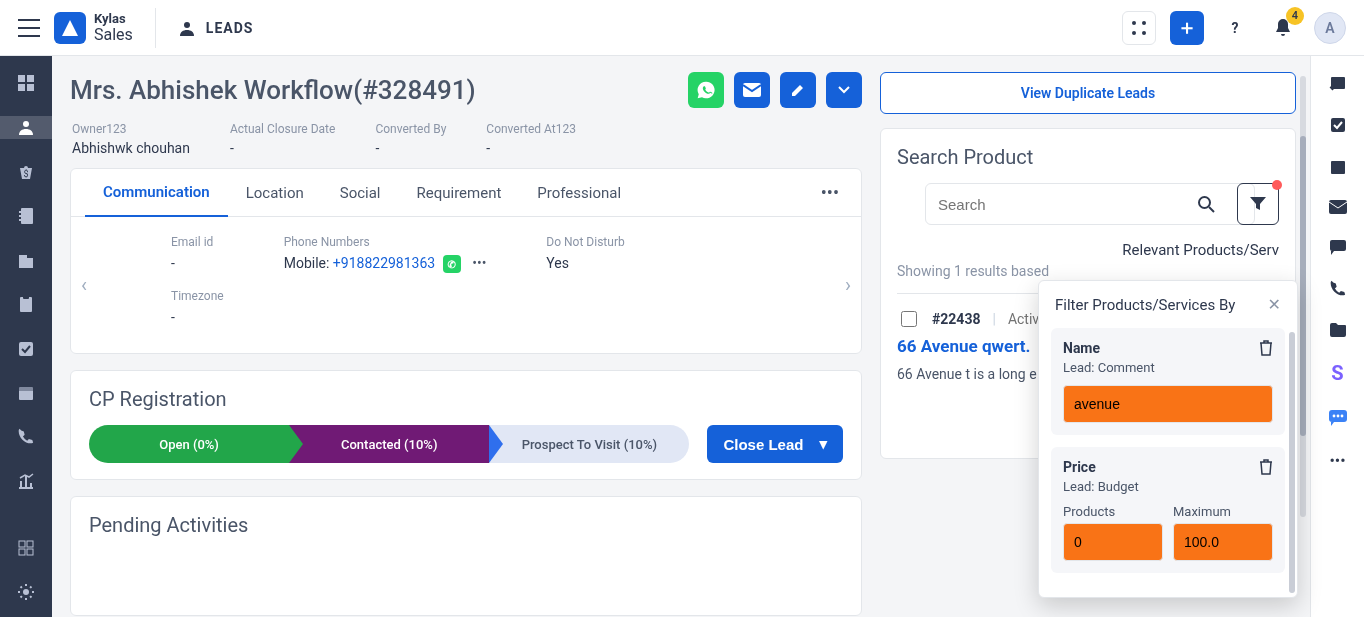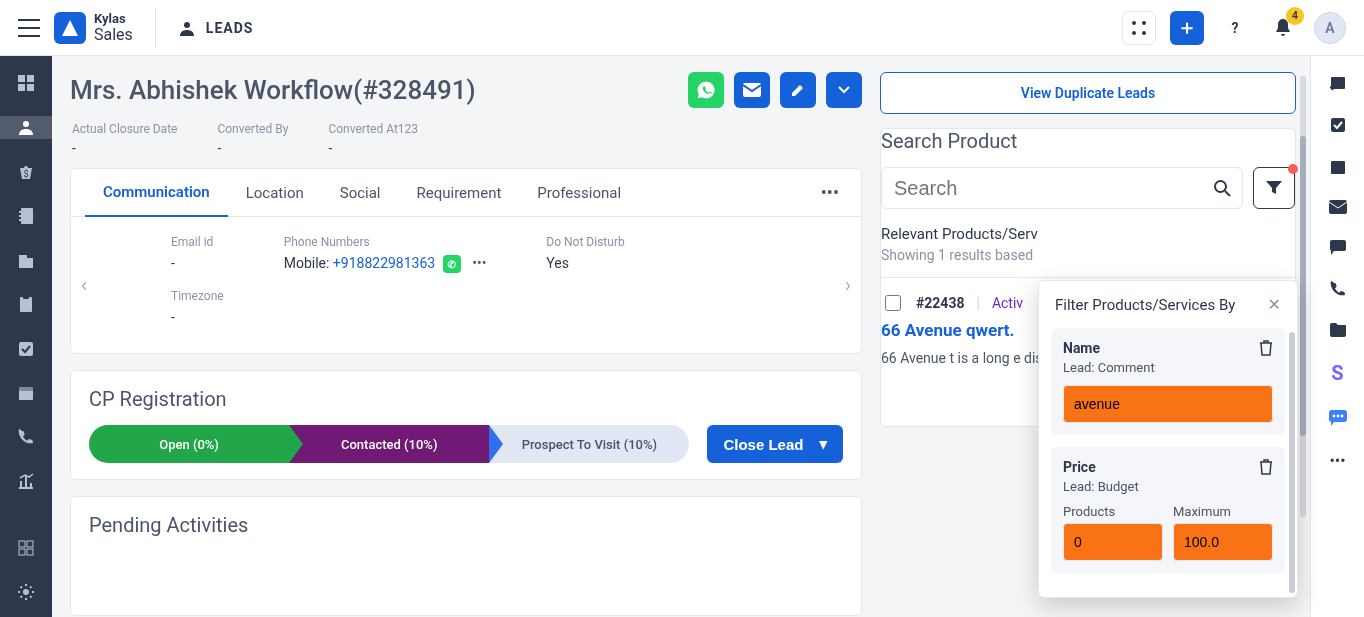--- a/index.html
+++ b/index.html
@@ -97,36 +97,36 @@
   .stage.blue::after{border-left:14px solid #2f6fed;}
   .stage.gray{border-top-right-radius:19px;border-bottom-right-radius:19px;}
   .close-lead{display:flex;align-items:center;gap:10px;background:var(--blue);color:#fff;border:none;border-radius:6px;height:38px;padding:0 16px;font-size:15px;font-weight:600;cursor:pointer;}
   .close-lead .dd{margin-left:6px;}
   
   
   .pending-card{margin-top:16px;padding:16px 18px;min-height:120px;}
   
   
   .view-dup{display:block;border:1px solid var(--blue);color:var(--blue);background:#fff;border-radius:6px;padding:12px;text-align:center;font-weight:600;cursor:pointer;margin-bottom:14px;}
-  .search-card{}
+  .search-card{padding:16px;}
   .sp-title{font-size:20px;color:#4a5568;margin-bottom:14px;}
   .search-row{display:flex;gap:10px;margin-bottom:16px;}
   .search-box{flex:1;position:relative;}
-  .search-box input{width:100%;height:42px;border:1px solid var(--border);border-radius:6px;padding:0 42px 0 12px;font-size:20px;color:#4a5568;}
+  .search-box input{width:100%;height:42px;border:1px solid var(--border);border-radius:6px;padding:0 42px 0 12px;font-size:15px;color:#4a5568;margin-left:28px;}
   .search-box .sicon{position:absolute;right:12px;top:50%;transform:translateY(-50%);font-size:18px;color:#2e384d;}
   .filter-btn{width:42px;height:42px;border:1.5px solid #2e384d;border-radius:6px;display:flex;align-items:center;justify-content:center;cursor:pointer;position:relative;}
   .filter-btn .reddot{position:absolute;top:-4px;right:-4px;width:10px;height:10px;background:#ff5b5b;border-radius:50%;}
-  .rel-text{font-size:15px;color:#2e384d;}
+  .rel-text{font-size:15px;color:#2e384d;text-align:right;}
   .rel-sub{font-size:14px;color:var(--muted);margin-top:4px;margin-bottom:14px;}
   .result{border-top:1px solid var(--border);padding-top:14px;}
   .res-head{display:flex;align-items:center;gap:12px;font-size:14px;}
   .res-head input[type=checkbox]{width:16px;height:16px;}
   .res-id{font-weight:700;color:#2e384d;}
   .res-sep{color:#cbd5e0;}
-  .res-status{color:#6d28d9;}
+  .res-status{color:#737373;}
   .res-link{color:var(--blue);font-weight:700;font-size:17px;margin-top:6px;display:block;}
   .res-desc{font-size:14px;color:#4a5568;margin-top:8px;line-height:1.5;}
   .pager{display:flex;justify-content:flex-end;align-items:center;gap:0;margin-top:24px;border:1px solid var(--border);border-radius:4px;width:fit-content;margin-left:auto;}
   .pager .pg{padding:8px 12px;font-size:13px;color:#4a5568;cursor:pointer;border-right:1px solid var(--border);}
   .pager .pg:last-child{border-right:none;}
   .pager .pg.active{background:var(--blue);color:#fff;font-weight:600;}
   
   
   .sidepanel::after{content:"";position:absolute;right:4px;top:20px;bottom:100px;width:6px;background:#d7dae0;border-radius:3px;}
   .fake-scroll-thumb{position:absolute;right:4px;top:80px;width:6px;height:300px;background:#a6adbb;border-radius:3px;z-index:2;}
@@ -308,20 +308,24 @@
             </svg>
         </div>
         <div class="sq-btn blueb">
           <svg width="12" height="8" viewBox="0 0 12 8">
               <path d="M1 1l5 5 5-5" stroke="#fff" stroke-width="2" fill="none"></path>
             </svg>
         </div>
       </div>
 
       <div class="infogrid">
+        <div class="info-item">
+          <div class="lbl">Owner123</div>
+          <div class="val">Abhishwk chouhan</div>
+        </div>
         <div class="info-item">
           <div class="lbl">Actual Closure Date</div>
           <div class="val">-</div>
         </div>
         <div class="info-item">
           <div class="lbl">Converted By</div>
           <div class="val">-</div>
         </div>
         <div class="info-item">
           <div class="lbl">Converted At123</div>

